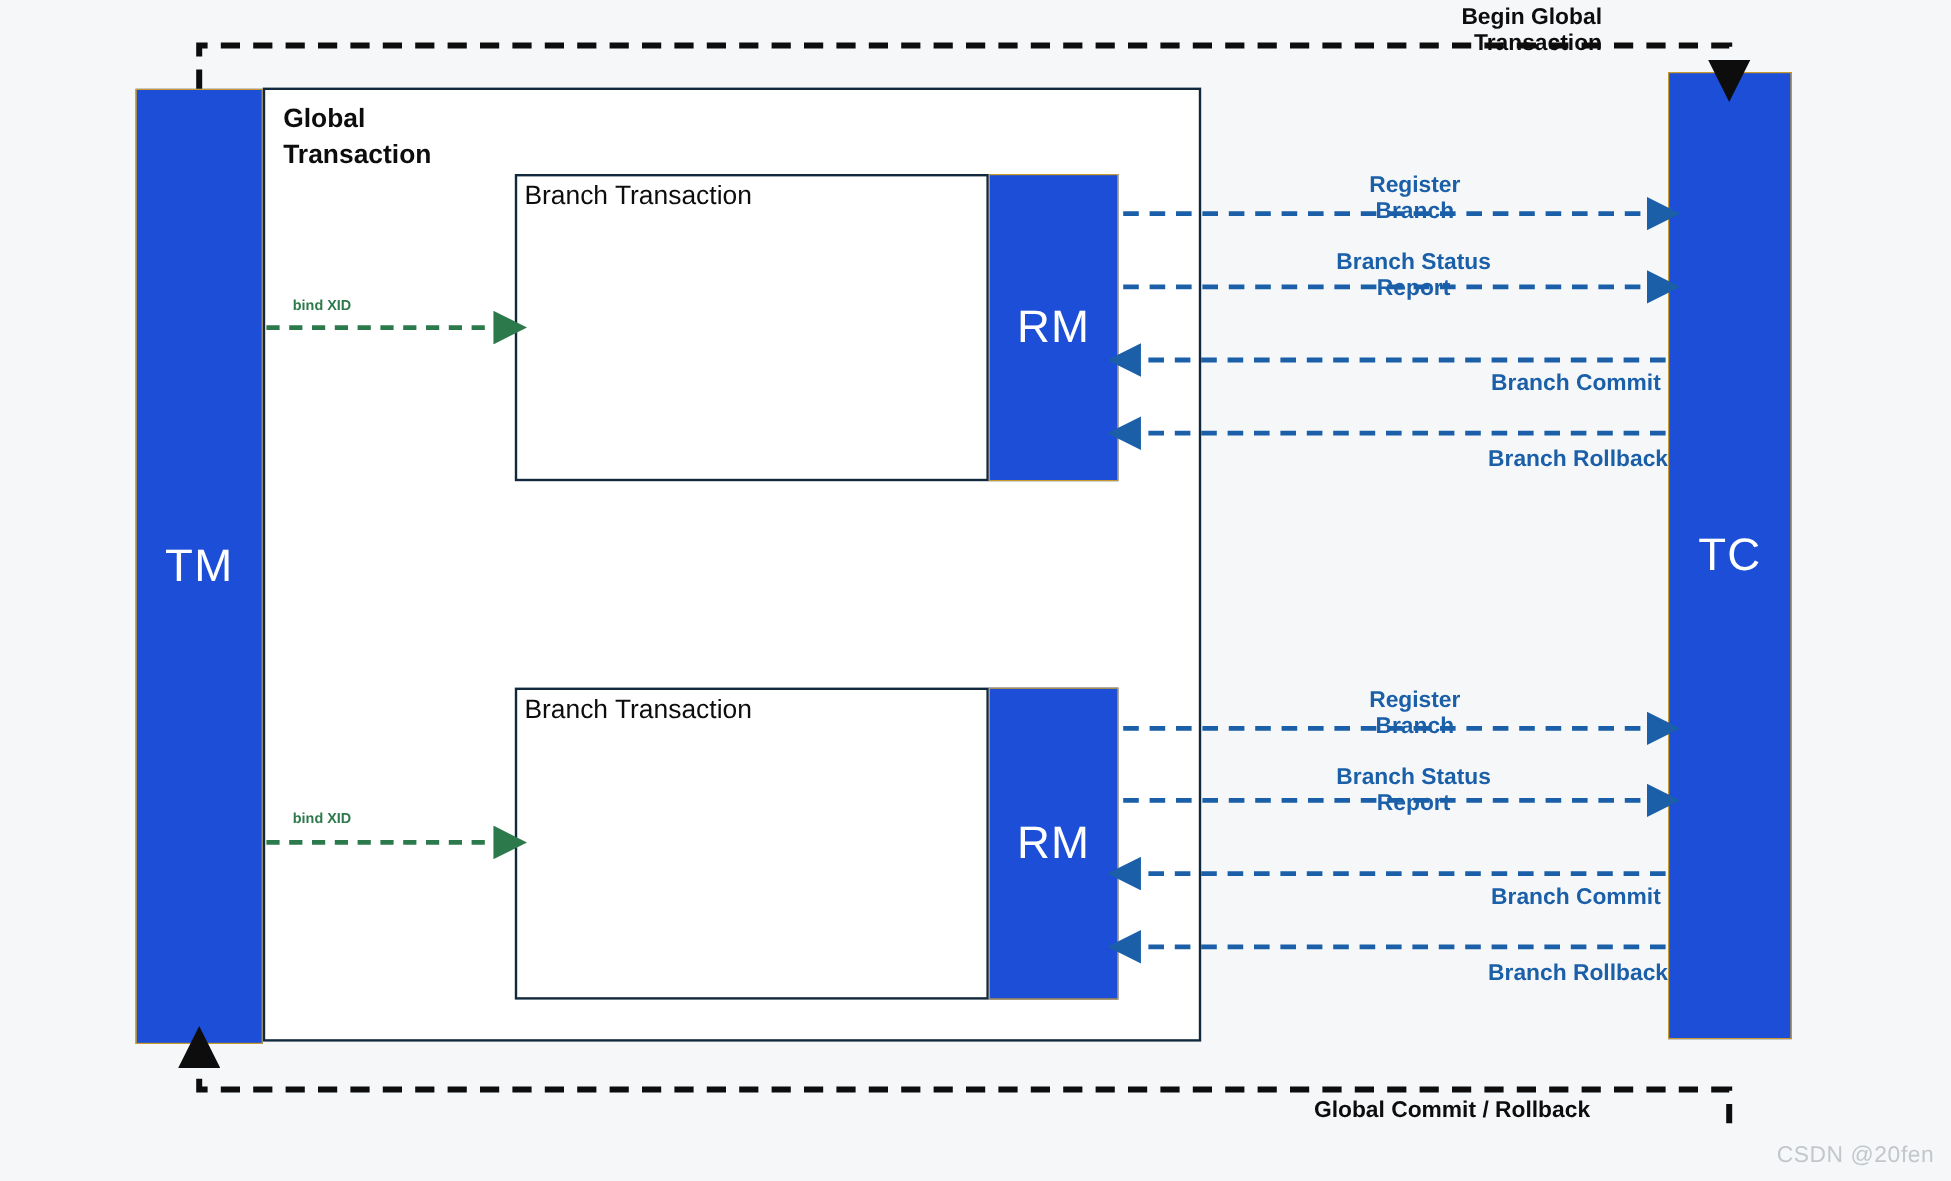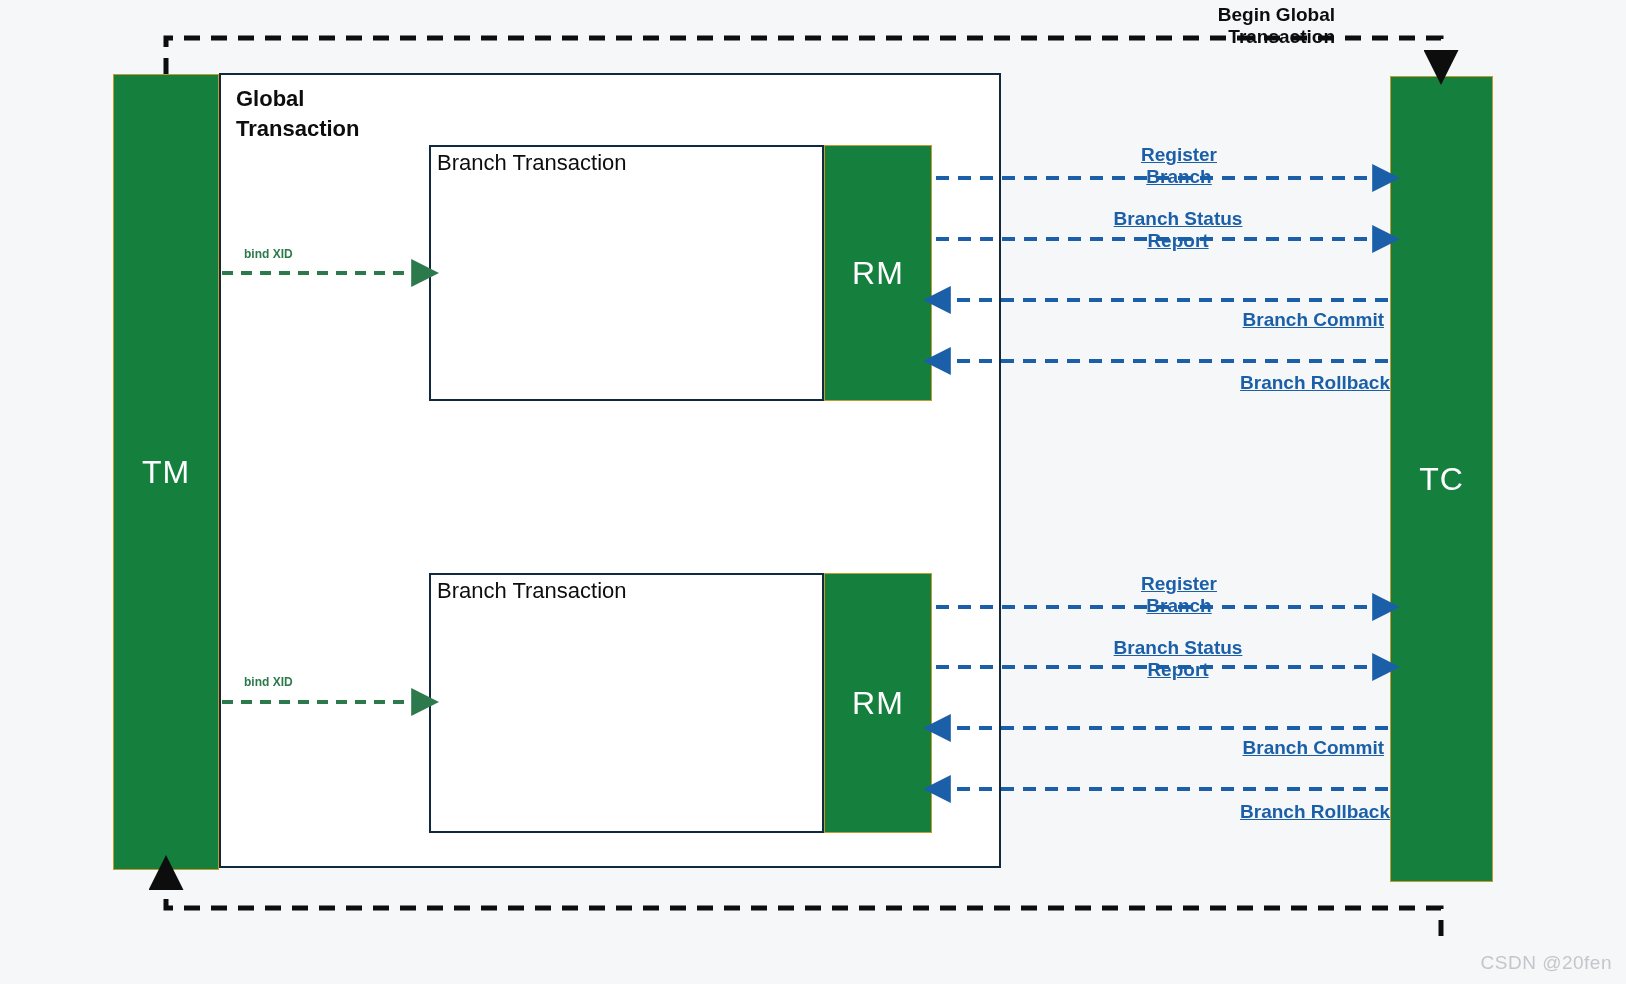--- a/index.html
+++ b/index.html
@@ -12,33 +12,33 @@
     width: 1626px;
     height: 984px;
     background: #f5f7f9;
     font-family: "Liberation Sans", sans-serif;
     overflow: hidden;
   }
 
   
   .actor {
     position: absolute;
-    background: #15803d;
+    background: #1d4ed8;
     border: 1px solid #c79a2e;
     box-sizing: border-box;
     color: #ffffff;
     display: flex;
     align-items: center;
     justify-content: center;
-    font-size: 32px;
+    font-size: 38px;
     font-weight: 400;
     letter-spacing: 1px;
   }
   #tm-box { left: 113px; top: 74px; width: 106px; height: 796px; }
-  #tc-box { left: 1390px; top: 76px; width: 103px; height: 806px; text-align: right; }
+  #tc-box { left: 1390px; top: 60px; width: 103px; height: 806px; text-align: right; }
   #rm-box-1 { left: 824px; top: 145px; width: 108px; height: 256px; }
   #rm-box-2 { left: 824px; top: 573px; width: 108px; height: 260px; }
   .actor-label { pointer-events: none; }
 
   
   #global-tx {
     position: absolute;
     left: 219px; top: 73px;
     width: 782px; height: 795px;
     background: #ffffff;
@@ -82,21 +82,21 @@
     pointer-events: none;
   }
 
   
   .lbl {
     position: absolute;
     font-weight: bold;
     white-space: pre-line;
     line-height: 1.18;
   }
-  .lbl-blue { color: #1a5fa8; font-size: 19px; text-decoration: underline; }
+  .lbl-blue { color: #1a5fa8; font-size: 19px; }
   .lbl-green { color: #2c7a4b; font-size: 12px; }
   .lbl-black { color: #0d0d0d; font-size: 19px; }
 
   
   #lbl-begin-global { left: 1105px; top: 4px; width: 230px; text-align: right; }
   #lbl-global-commit { left: 1000px; top: 915px; width: 420px; text-align: center; }
 
   #lbl-bind-xid-1 { left: 244px; top: 247px; }
   #lbl-bind-xid-2 { left: 244px; top: 675px; }
 
@@ -183,20 +183,21 @@
     <path d="M936,667 L1385,667" fill="none" stroke="#1a5fa8" stroke-width="4" stroke-dasharray="13,9" marker-end="url(#arrow-blue)"></path>
 
     <path d="M1388,728 L938,728" fill="none" stroke="#1a5fa8" stroke-width="4" stroke-dasharray="13,9" marker-end="url(#arrow-blue)"></path>
 
     <path d="M1388,789 L938,789" fill="none" stroke="#1a5fa8" stroke-width="4" stroke-dasharray="13,9" marker-end="url(#arrow-blue)"></path>
   </svg>
 
   <div class="lbl lbl-black" id="lbl-begin-global">Begin Global
 Transaction</div>
 
+  <div class="lbl lbl-black" id="lbl-global-commit">Global Commit / Rollback</div>
 
   <div class="lbl lbl-green" id="lbl-bind-xid-1">bind XID</div>
 
   <div class="lbl lbl-green" id="lbl-bind-xid-2">bind XID</div>
 
   <div class="lbl lbl-blue" id="lbl-register-1">Register
 Branch</div>
 
   <div class="lbl lbl-blue" id="lbl-status-1">Branch Status
 Report</div>

